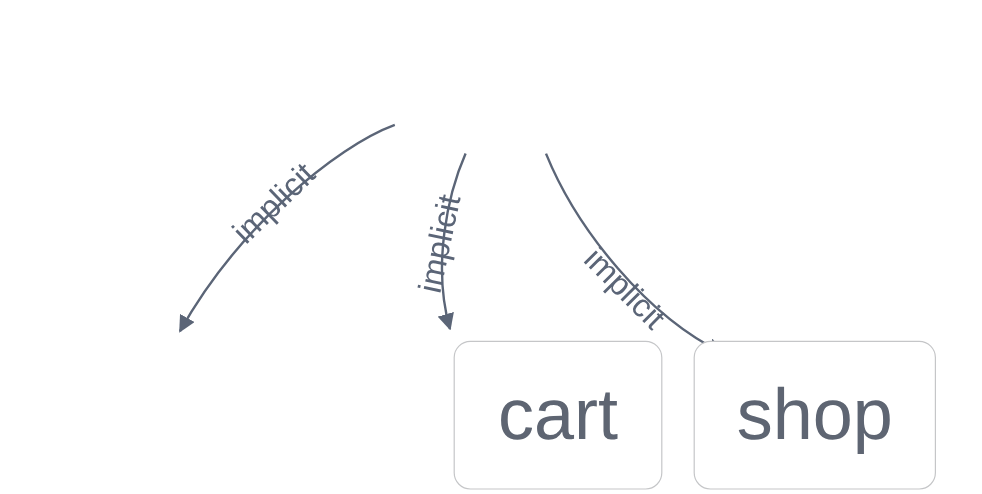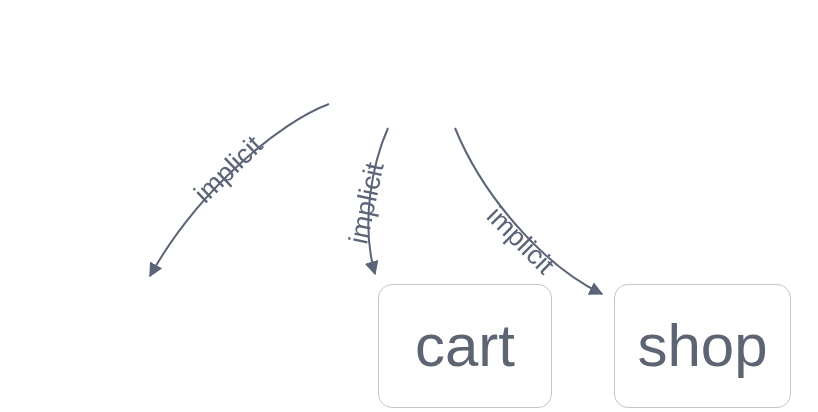--- a/index.html
+++ b/index.html
@@ -43,21 +43,21 @@
     align-items: center;
     justify-content: center;
     color: #5e6572;
     font-size: 60px;
     line-height: 1;
     letter-spacing: 0px;
   }
   .node-host  { left: 328px; top: 4px;   width: 185px; height: 123px; }
   .node-about { left: 3px;   top: 284px; width: 224px; height: 124px; }
   .node-cart  { left: 333px; top: 284px; width: 174px; height: 124px; margin-left: 45px; }
-  .node-shop  { left: 614px; top: 284px; width: 177px; height: 124px; }
+  .node-shop  { left: 578px; top: 284px; width: 202px; height: 124px; }
 </style>
 </head>
 <body>
 
 <div class="canvas">
 
   <svg class="edges-layer" viewBox="0 0 818 412" xmlns="http://www.w3.org/2000/svg">
     <defs>
       <marker id="arrow" viewBox="0 0 10 10" refX="9" refY="5" markerWidth="7" markerHeight="7" orient="auto-start-reverse">
         <path d="M 0 0 L 10 5 L 0 10 z" fill="#5b6577"></path>

